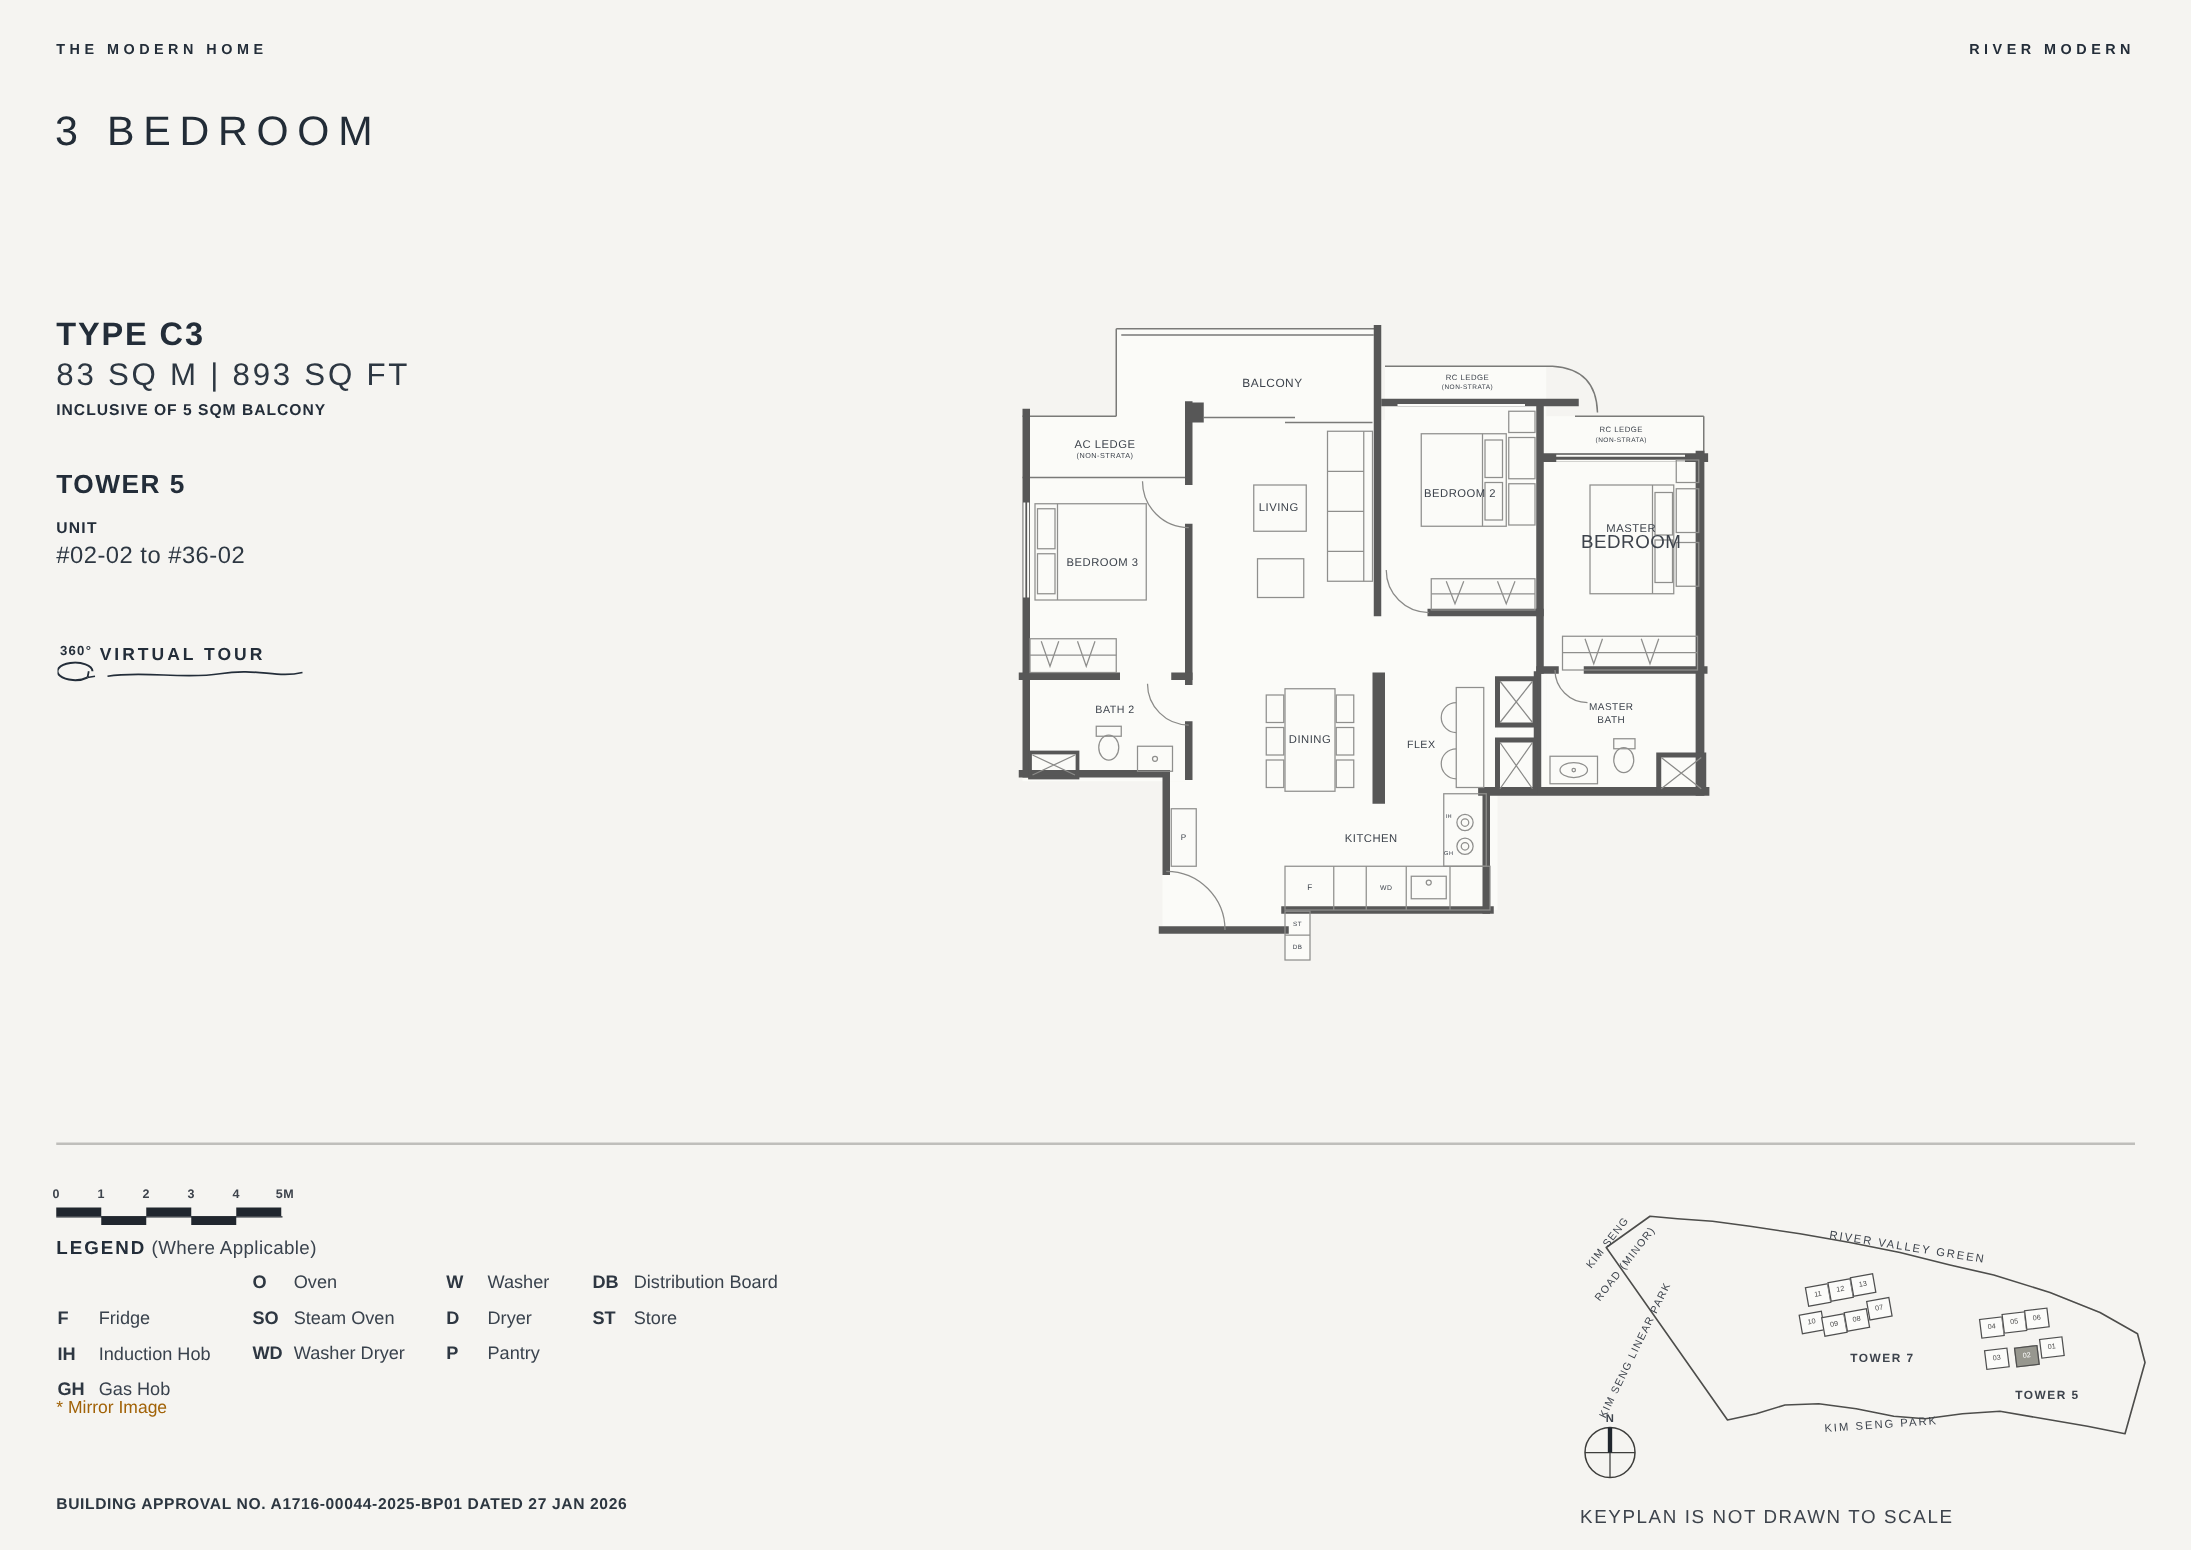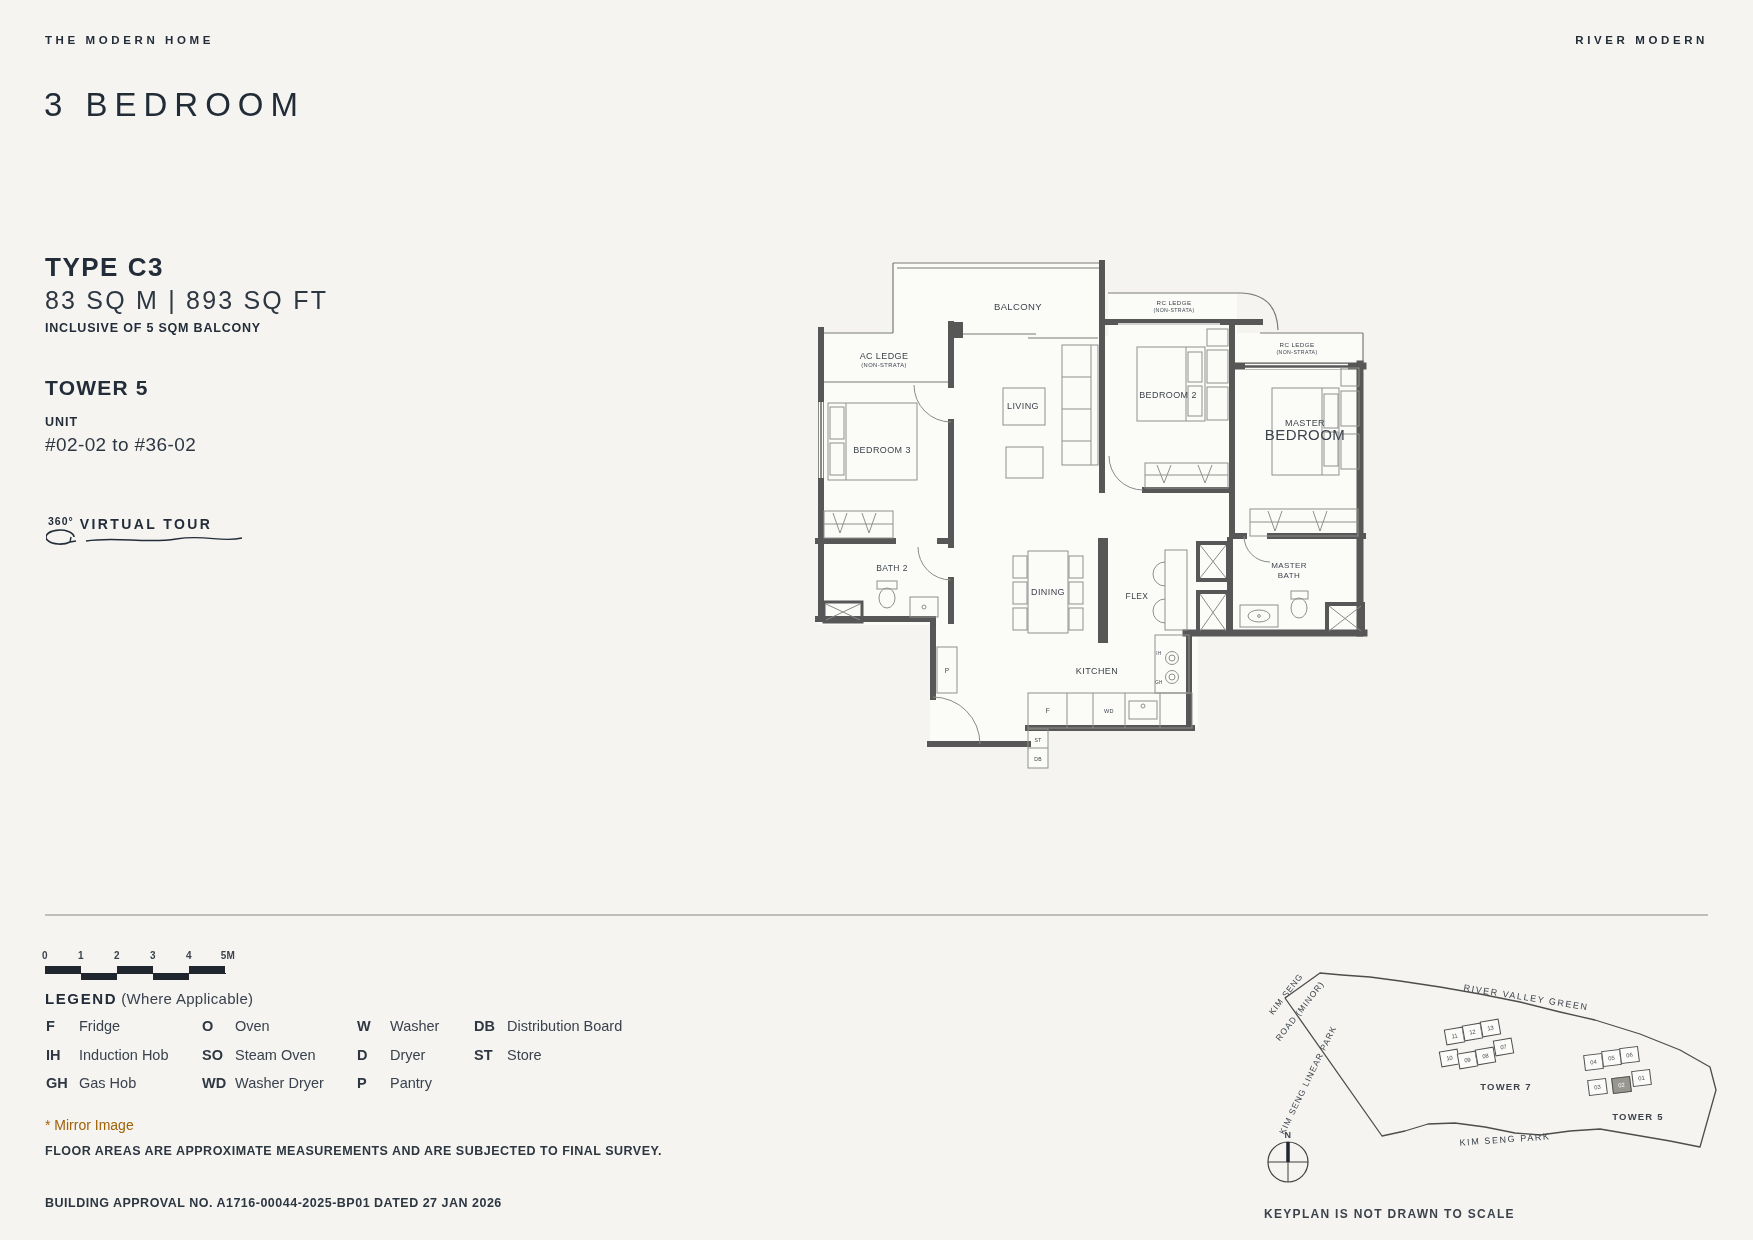--- a/index.html
+++ b/index.html
@@ -28,21 +28,21 @@
   
   .scalebar{position:absolute;left:45px;top:948px;width:200px;height:40px;}
   .sb-line{position:absolute;left:0;top:25px;width:181px;height:1px;background:#20262e;}
   .sb-seg{position:absolute;width:36px;height:7px;background:#20262e;}
   
   .legend-title{position:absolute;left:45px;top:990px;font-size:15px;}
   .legend-title b{font-weight:700;letter-spacing:1.6px;}
   .legend-title span{font-weight:400;color:#39424d;letter-spacing:0.3px;}
   .legend-cols{position:absolute;left:0;top:1018px;width:700px;}
   .lcol{position:absolute;top:0;}
-  .lcol:nth-of-type(1){left:46px;}
+  .lcol:nth-of-type(1){left:46px;margin-top:29px;}
   .lcol:nth-of-type(2){left:202px;}
   .lcol:nth-of-type(3){left:357px;}
   .lcol:nth-of-type(4){left:474px;}
   .lrow{height:28.5px;font-size:14.5px;color:#39424d;white-space:nowrap;}
   .labbr{display:inline-block;min-width:33px;font-weight:700;color:#2e3742;}
   .mirror{position:absolute;left:45px;top:1117px;font-size:14px;color:#a16207;}
   .notes{position:absolute;left:45px;top:1142px;font-size:12.5px;font-weight:700;
          letter-spacing:0.5px;color:#2c3640;line-height:19px;}
   .approval{position:absolute;left:45px;top:1196px;font-size:12.5px;font-weight:700;
             letter-spacing:0.5px;color:#2c3640;}
@@ -286,21 +286,20 @@
         <div class="lrow"><span class="labbr">P</span><span class="lterm">Pantry</span></div>
       </div>
       <div class="lcol">
         <div class="lrow"><span class="labbr">DB</span><span class="lterm">Distribution Board</span></div>
         <div class="lrow"><span class="labbr">ST</span><span class="lterm">Store</span></div>
       </div>
     </div>
   <div class="mirror">* Mirror Image</div>
 
   <div class="notes">
-    <div>FLOOR AREAS ARE APPROXIMATE MEASUREMENTS AND ARE SUBJECTED TO FINAL SURVEY.</div>
   </div>
   <div class="approval">BUILDING APPROVAL NO. A1716-00044-2025-BP01 DATED 27 JAN 2026</div>
 
   <div class="canvas" style="left:1240px;top:940px;width:490px;height:300px;">
     <svg viewBox="0 0 490 300" width="490" height="300">
 
       <path d="M80,33 L102,35 130,37 160,41 200,47 240,54 280,62 320,72 355,80 400,94 440,110 470,127 476,150 460,207
                L430,201 395,195 360,189 330,191 300,195 275,193 245,187 215,183 188,184 165,191 142,196
                L45,58 Z" fill="none" stroke="#4d4d4b" stroke-width="1.3" stroke-linejoin="round"></path>
 
@@ -329,16 +328,16 @@
         <div class="unitbox" style="left: 392px; top: 130px; transform: rotate(-7deg);">01</div>
       </div>
   <span class="plbl" style="left: 46px; top: 54px; font-size: 8.5px; letter-spacing: 1px; transform: translate(-50%, -50%) rotate(-52deg);">KIM SENG</span>
       <span class="plbl" style="left: 60px; top: 71px; font-size: 8.5px; letter-spacing: 1px; transform: translate(-50%, -50%) rotate(-52deg);">ROAD (MINOR)</span>
       <span class="plbl" style="left: 286px; top: 58px; font-size: 9px; letter-spacing: 1.6px; transform: translate(-50%, -50%) rotate(9deg);">RIVER VALLEY GREEN</span>
       <span class="plbl" style="left: 68px; top: 140px; font-size: 8.5px; letter-spacing: 1px; transform: translate(-50%, -50%) rotate(-64deg);">KIM SENG LINEAR PARK</span>
       <span class="plbl" style="left: 266px; top: 147px; font-size: 9.5px; font-weight: 700; letter-spacing: 1.2px; transform: translate(-50%, -50%);">TOWER 7</span>
       <span class="plbl" style="left: 398px; top: 177px; font-size: 9.5px; font-weight: 700; letter-spacing: 1.2px; transform: translate(-50%, -50%);">TOWER 5</span>
       <span class="plbl" style="left: 265px; top: 200px; font-size: 9px; letter-spacing: 1.6px; transform: translate(-50%, -50%) rotate(-4deg);">KIM SENG PARK</span>
       <span class="plbl" style="left: 48px; top: 195px; font-size: 9px; font-weight: 700; transform: translate(-50%, -50%);">N</span>
-      <span class="plbl" style="left: 24px; top: 274px; font-size: 12px; font-weight: 700; letter-spacing: 1.3px; transform: translate(0px, -50%);">KEYPLAN IS NOT DRAWN TO SCALE</span>
+      <span class="plbl" style="left: 24px; top: 274px; font-size: 15px; font-weight: 400; letter-spacing: 1.3px; transform: translate(0px, -50%);">KEYPLAN IS NOT DRAWN TO SCALE</span>
     </div>
 
 </div>
 
 </body></html>

